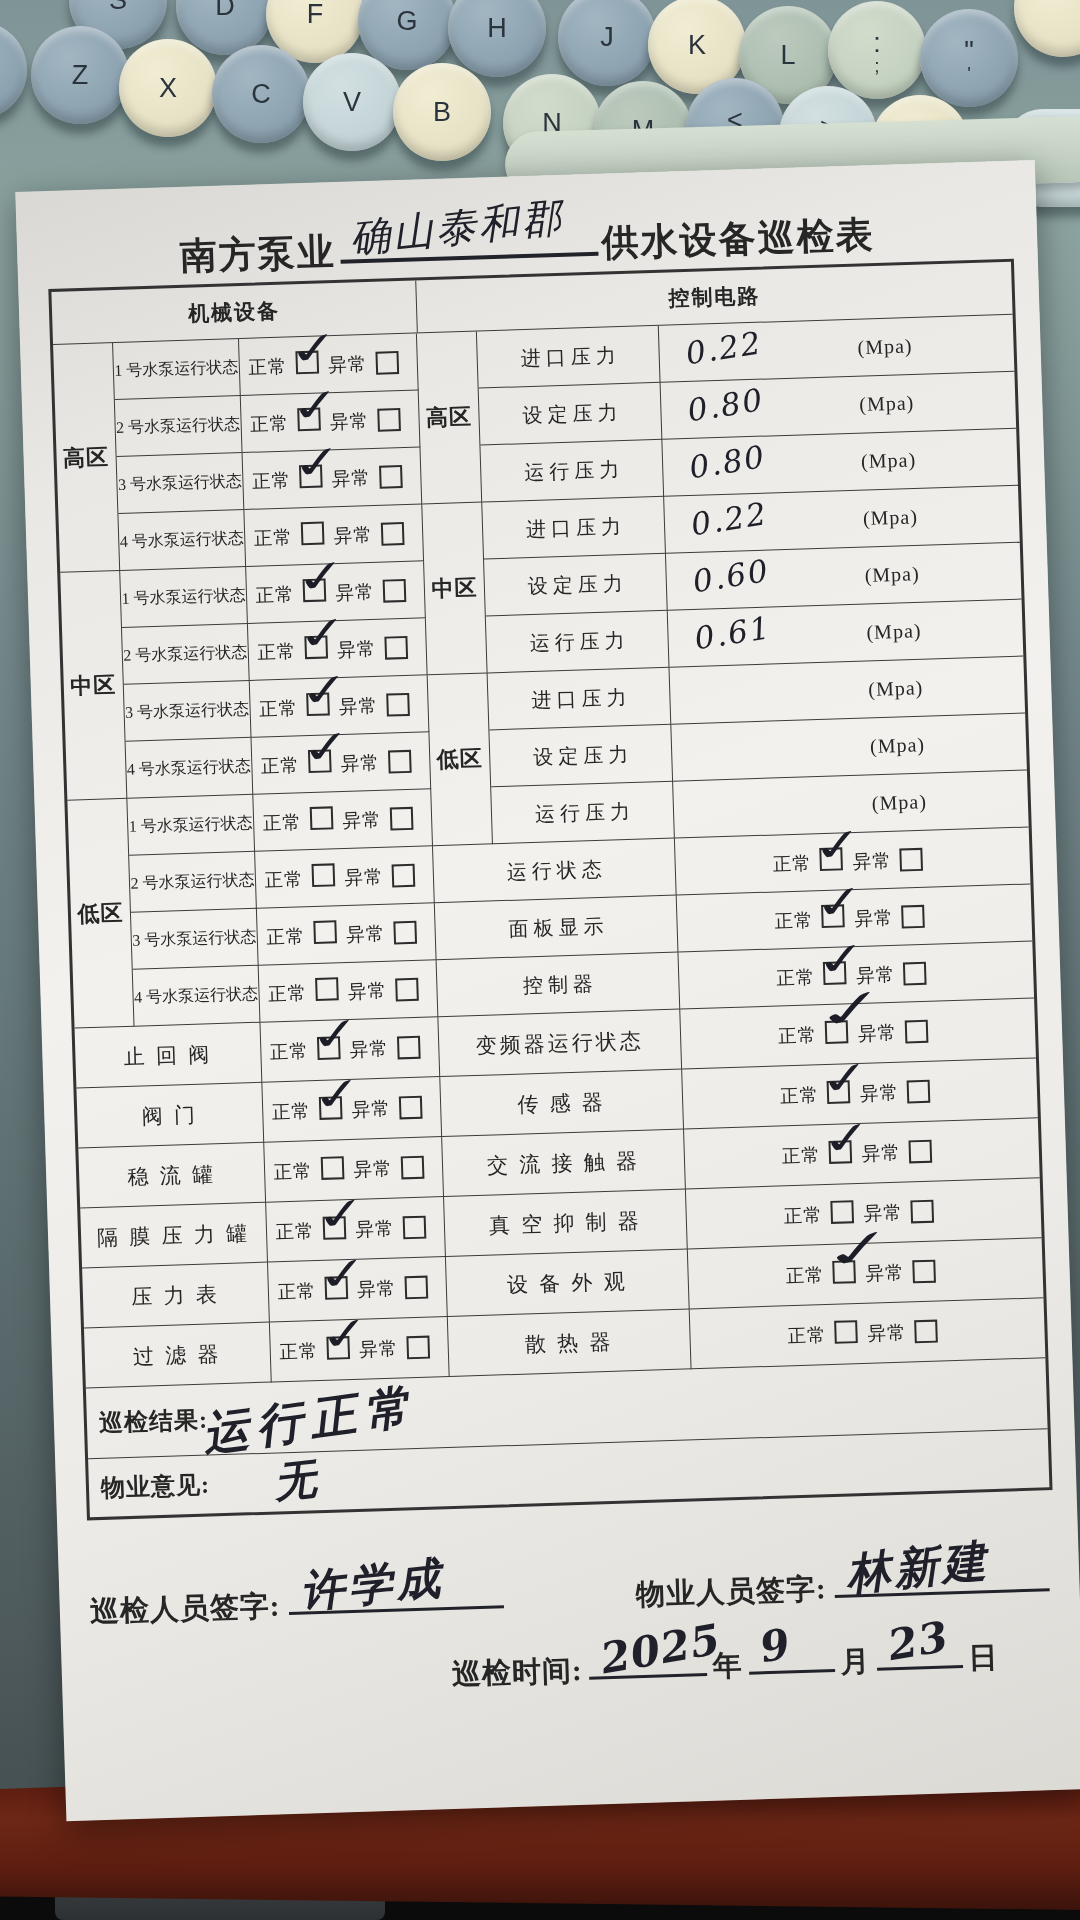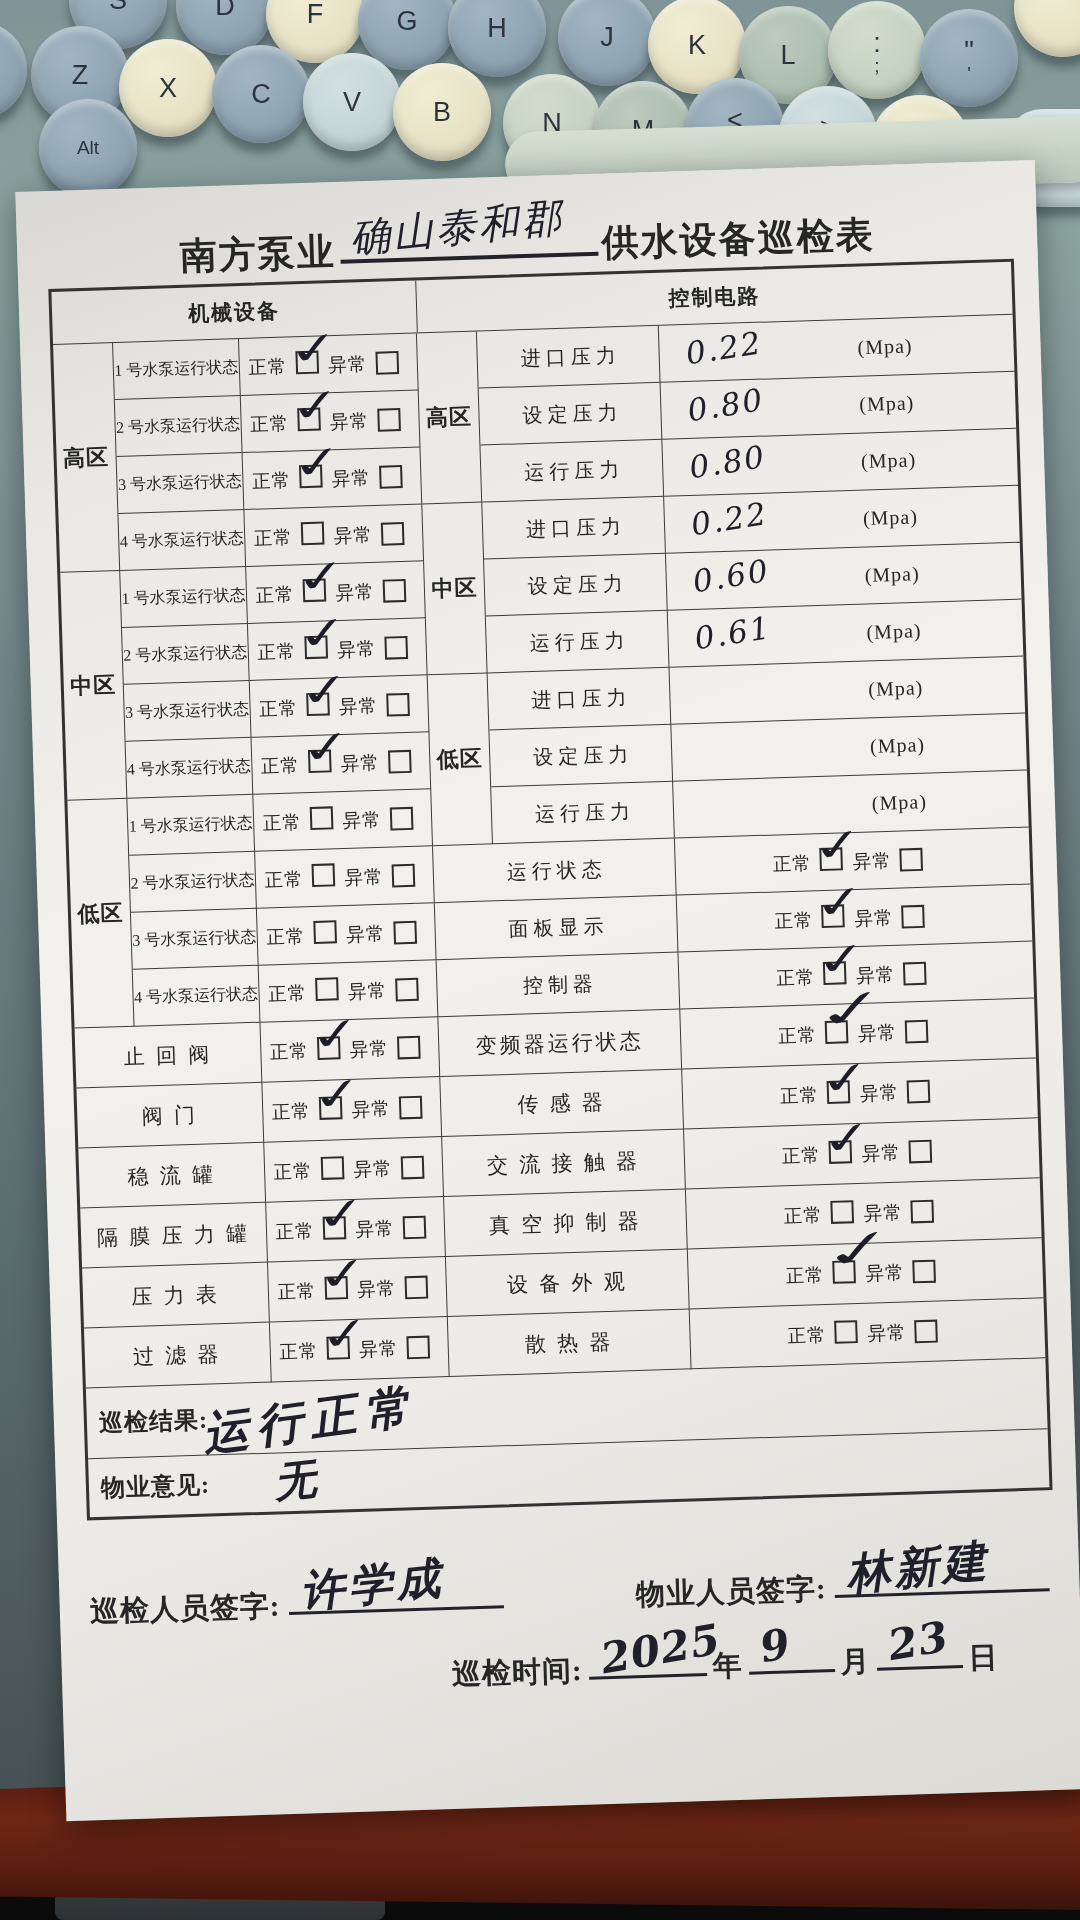--- a/index.html
+++ b/index.html
@@ -150,23 +150,20 @@
         <span class="sub">,</span>
       </div>
       <div class="key k-pale" style="left: 779px; top: 86px;">
         <span class="main">&gt;</span>
         <span class="sub">.</span>
       </div>
       <div class="key k-cream" style="left: 871px; top: 95px;">
         <span class="main">?</span>
         <span class="sub">/</span>
       </div>
-      <div class="key k-blue small" style="left: 39px; top: 99px;">
-        <span class="main">Alt</span>
-      </div>
       <div class="key k-blue" style="left: -71px; top: 21px;"></div>
       <div class="key k-pale wide" style="left: 1003px; top: 109px;"></div>
     </div>
   <div class="kb-bar"></div>
 
   <div class="floor"></div>
   <div class="gray-obj"></div>
   <div class="desk"></div>
 
   <div class="paper">

